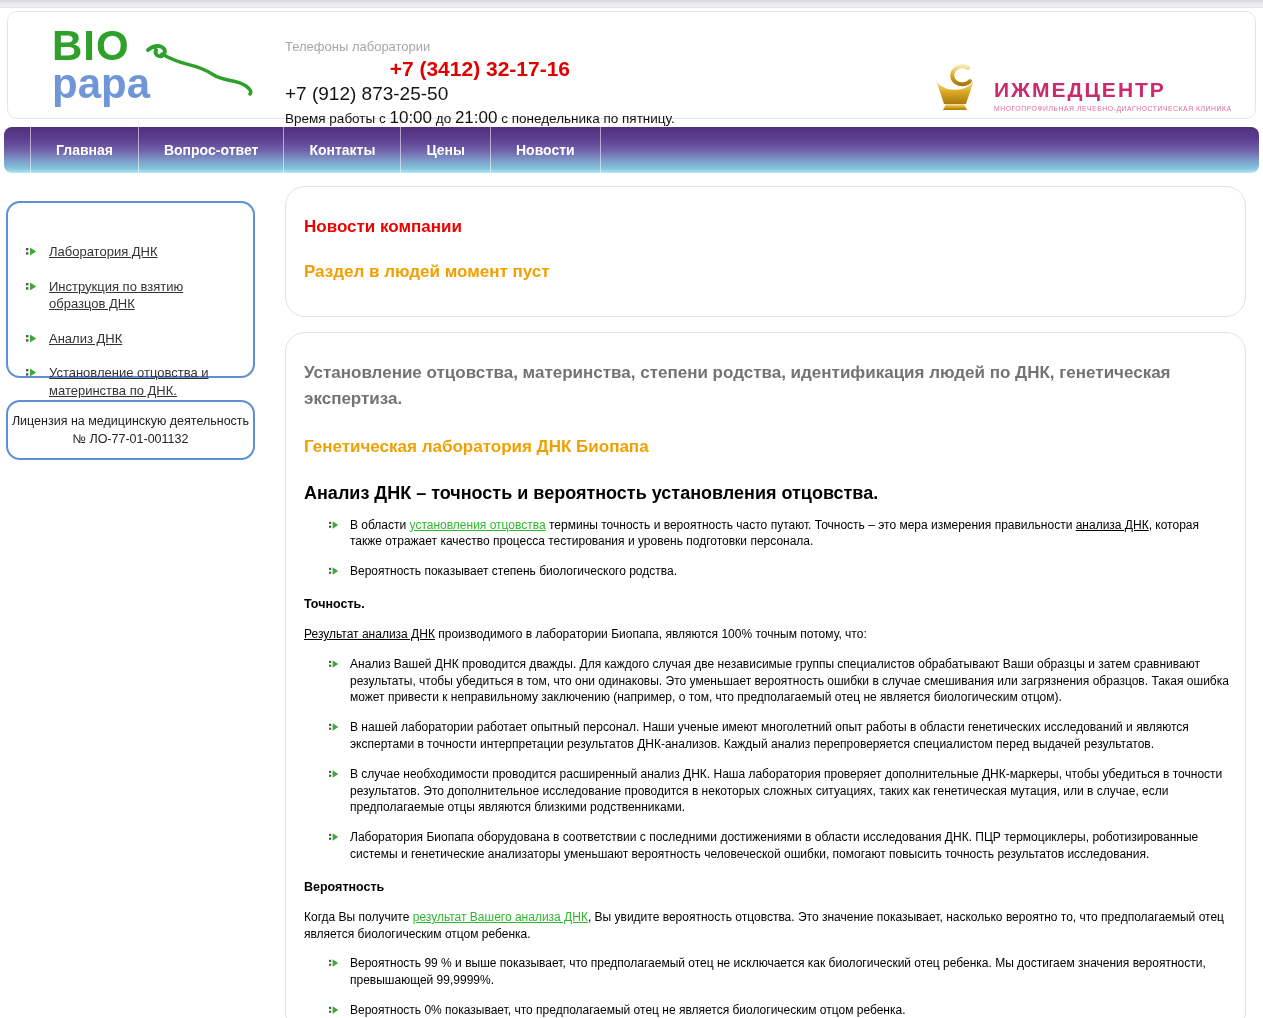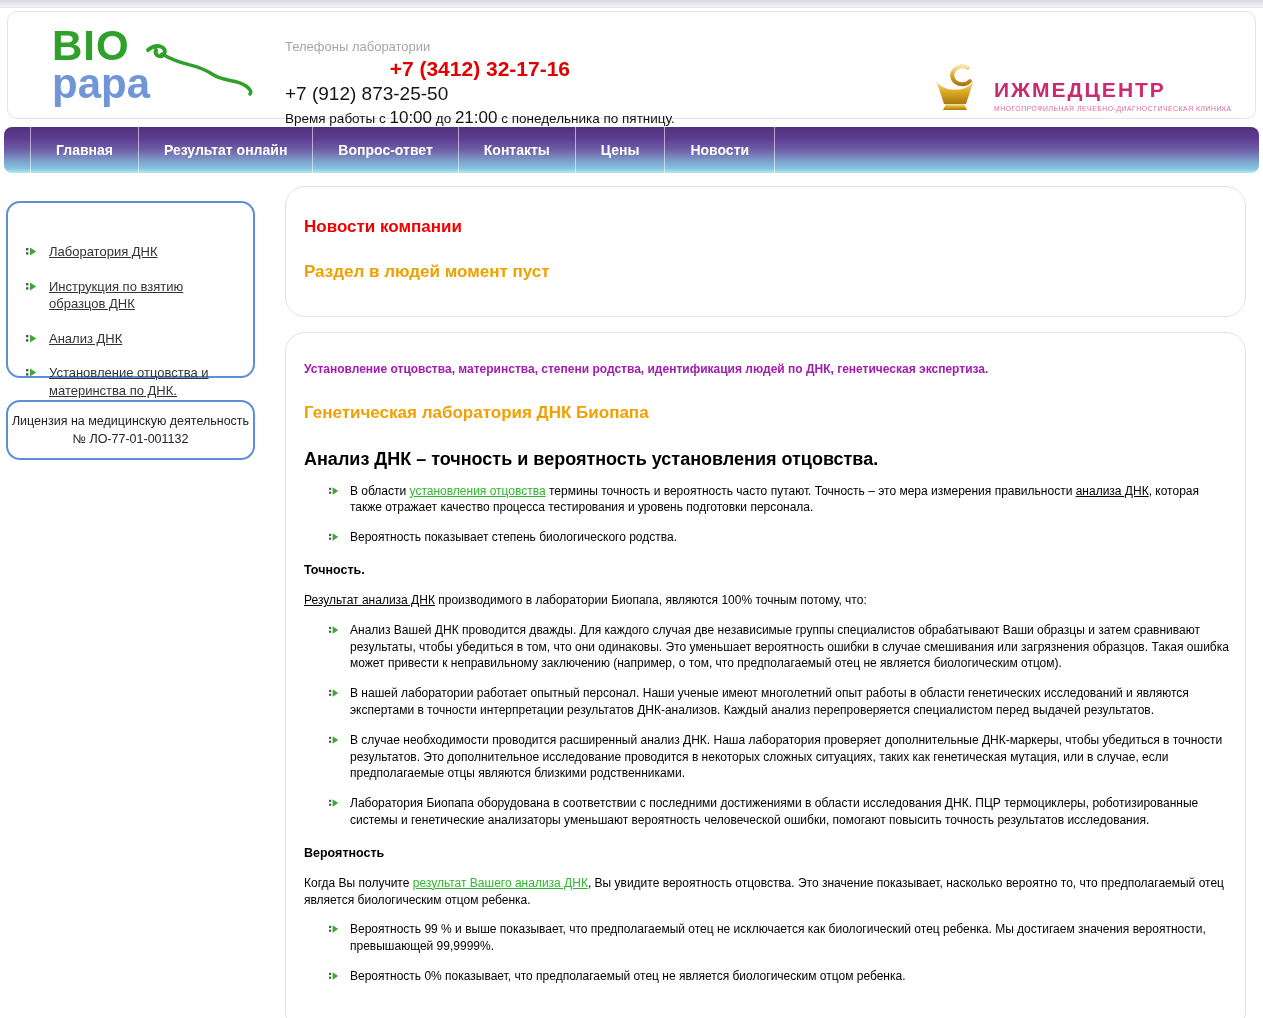--- a/index.html
+++ b/index.html
@@ -50,21 +50,21 @@
              text-align:center; font-size:12.5px; color:#222; line-height:1.45; }
 
   
   .main-box { position:absolute; left:285px; width:961px; background:#fff;
               border:1px solid #e2e2e6; border-radius:20px; }
   .news-box { top:186px; height:131px; padding:30px 20px 0 18px; }
   .news-title { color:#ee0000; font-weight:bold; font-size:17px; }
   .news-empty { color:#f0a000; font-weight:bold; font-size:17px; margin-top:25px; }
 
   .article-box { top:332px; height:700px; padding:27px 14px 0 18px; }
-  .article-title { color:#a21caf; font-weight:bold; font-size:12px; line-height:1.55; }
+  .article-title { color:#737373; font-weight:bold; font-size:17px; line-height:1.55; }
   .article-subtitle { color:#f0a000; font-weight:bold; font-size:17px; margin-top:24px; }
   .lead { font-weight:bold; font-size:18px; margin-top:26px; }
 
   .blist { list-style:none; margin-top:13px; padding-left:25px; }
   .bitem { display:flex; gap:11px; margin-bottom:13px; font-size:12px; line-height:1.4; }
   .bullet-ic { flex:0 0 auto; margin-top:3px; }
   .para { font-size:12px; line-height:1.4; margin-top:15px; }
   .section-h { font-weight:bold; font-size:12.5px; margin-top:17px; }
   .glink { color:#2eb82e; text-decoration:underline; cursor:pointer; }
   .klink { color:#000; text-decoration:underline; cursor:pointer; }
@@ -111,23 +111,20 @@
     </div>
   </div>
 </div>
 
 <nav class="nav">
 
     <a class="nav-item">
       <span>Главная</span>
     </a>
 
-    <a class="nav-item">
-      <span>Результат онлайн</span>
-    </a>
 
     <a class="nav-item">
       <span>Вопрос-ответ</span>
     </a>
 
     <a class="nav-item">
       <span>Контакты</span>
     </a>
 
     <a class="nav-item">

